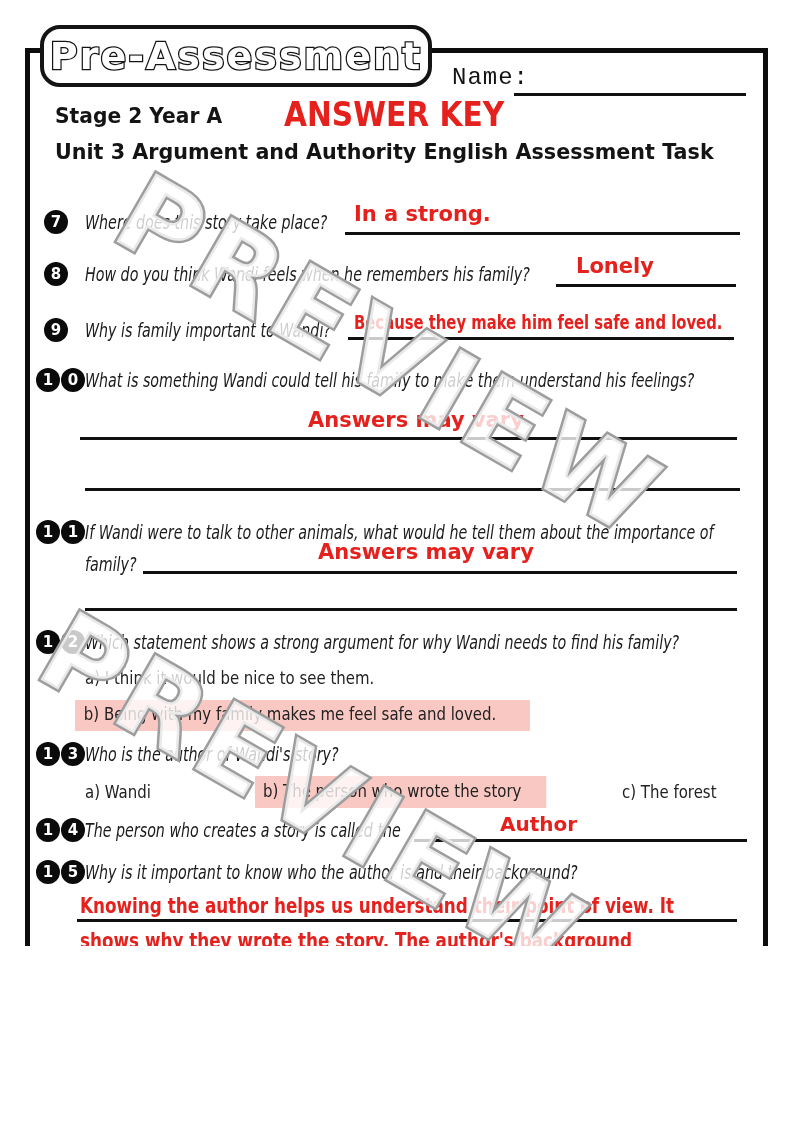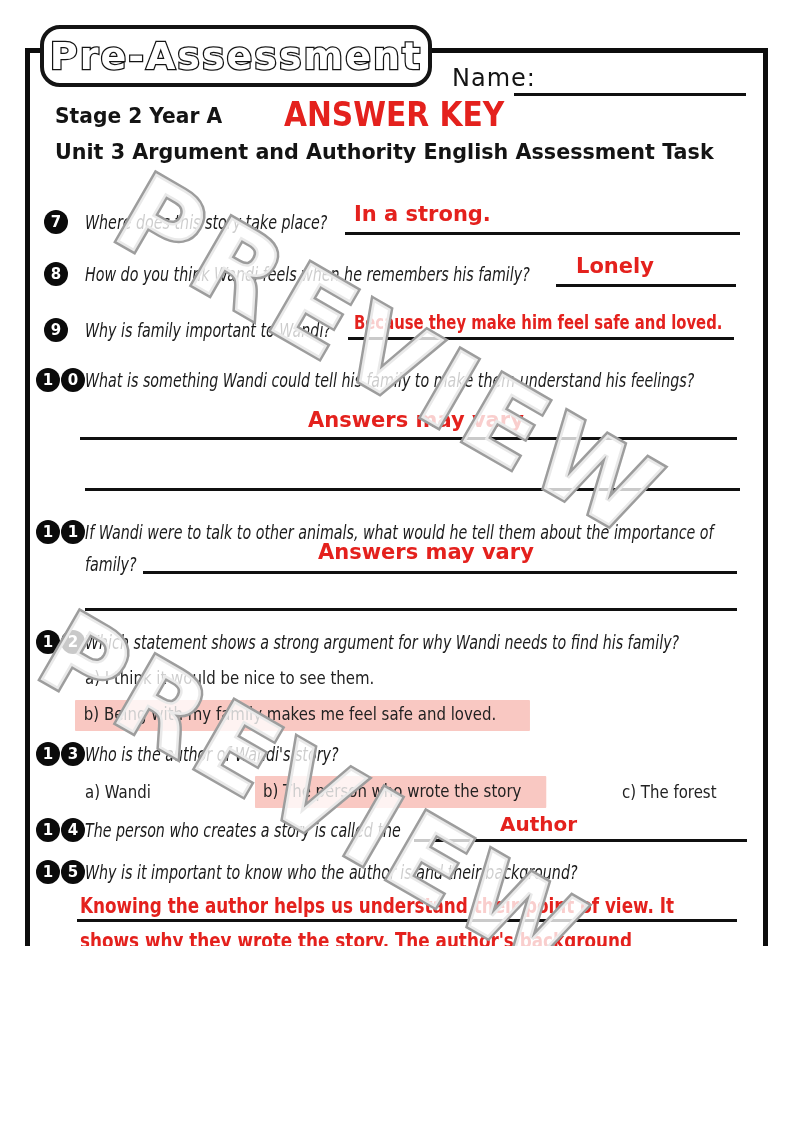--- a/index.html
+++ b/index.html
@@ -13,21 +13,21 @@
                border:5px solid #0d0d0d;box-sizing:border-box;}
 
   
   .banner-box{position:absolute;left:40px;top:25px;width:392px;height:62px;background:#fff;
               border:4px solid #141414;border-radius:20px;box-sizing:border-box;
               display:flex;align-items:center;justify-content:center;z-index:3;}
   .banner-text{font-size:38px;font-weight:bold;letter-spacing:2px;color:#fff;
                -webkit-text-stroke:2.5px #141414;paint-order:stroke;white-space:nowrap;}
 
   
-  .name-label{left:452px;top:64px;font-size:24px;letter-spacing:1px;white-space:nowrap;}
+  .name-label{left:452px;top:64px;font-size:24px;letter-spacing:1px;white-space:nowrap;font-family:Liberation Mono, monospace;}
   .stage{left:55px;top:103px;font-size:22px;font-weight:bold;transform:scaleX(.92);
          transform-origin:0 0;white-space:nowrap;}
   .answer-key{left:284px;top:95px;font-size:33px;font-weight:bold;color:var(--red);
               transform:scaleX(.9);transform-origin:0 0;white-space:nowrap;}
   .unit{left:55px;top:139px;font-size:22px;font-weight:bold;transform:scaleX(.94);
         transform-origin:0 0;white-space:nowrap;}
 
   
   .wline{position:absolute;border-bottom:3px solid #101010;}
 

